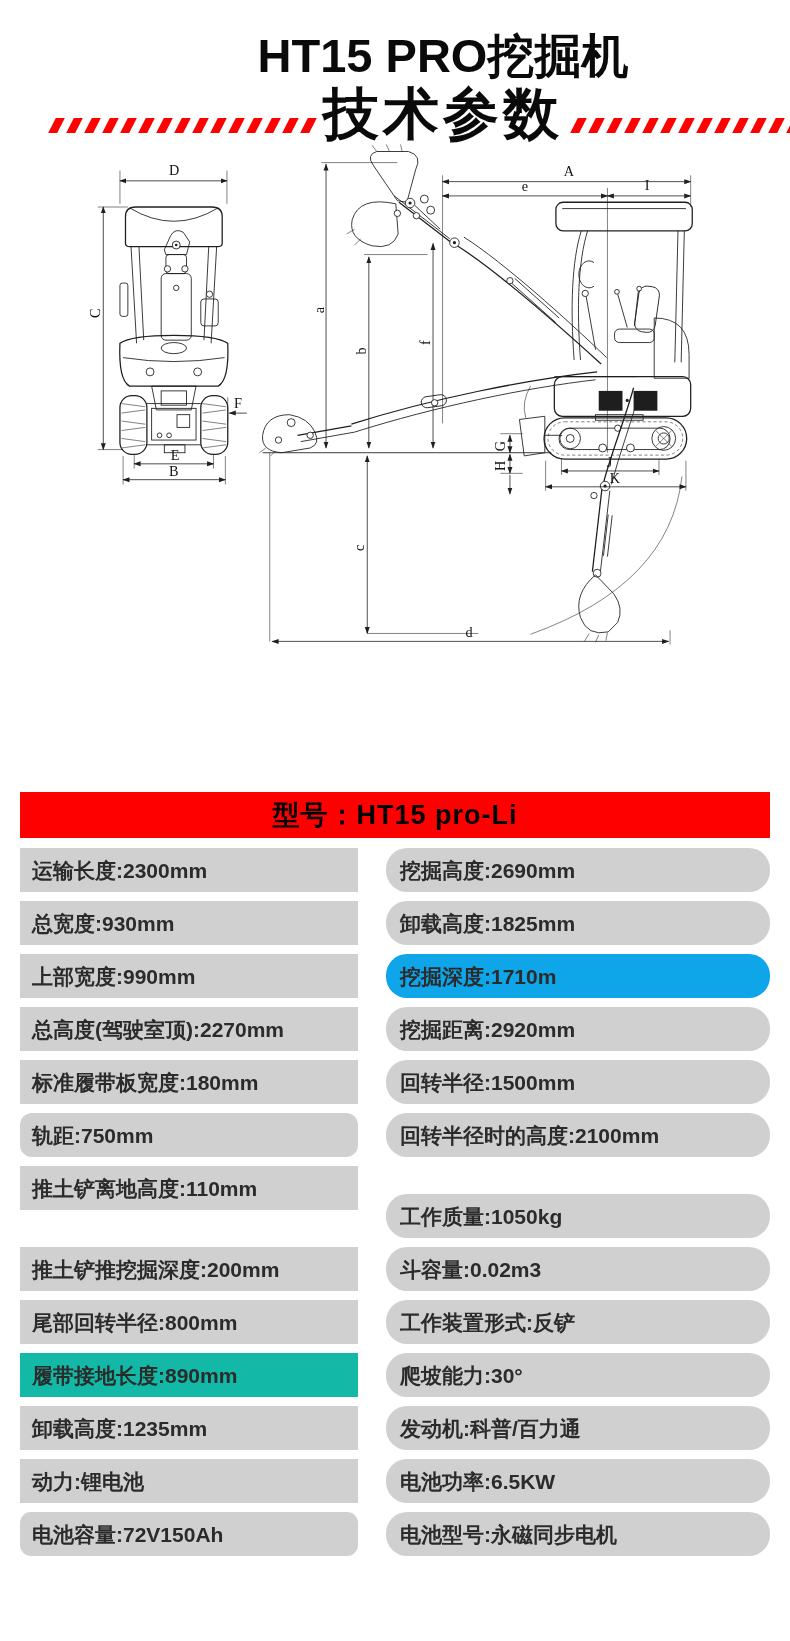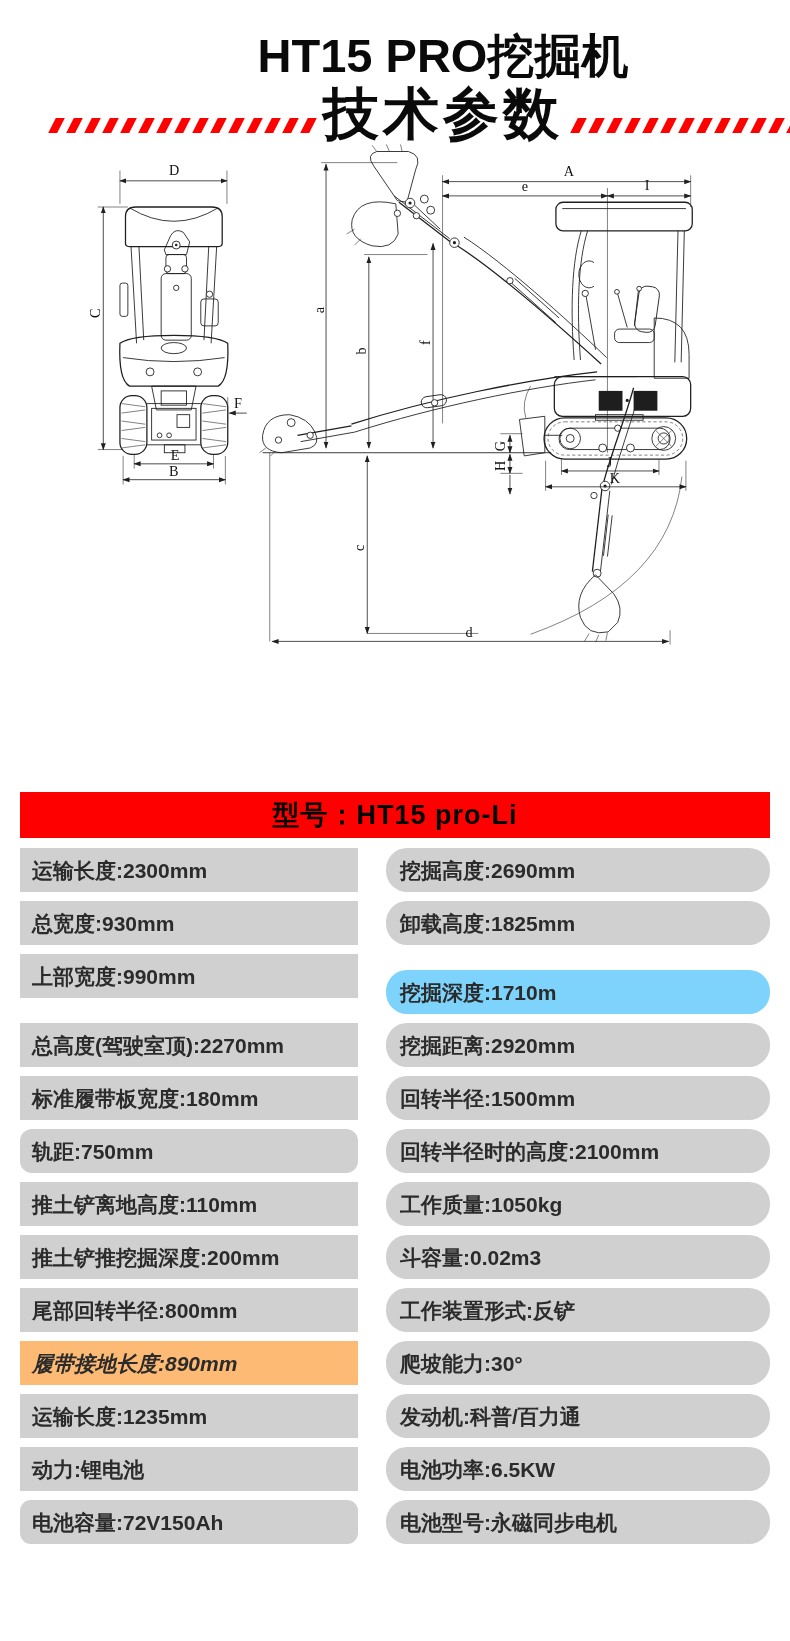--- a/index.html
+++ b/index.html
@@ -350,35 +350,35 @@
 </div>
 
 <div class="spec">
   <div class="spec-header" style="background: rgb(254, 0, 0);">型号：HT15 pro-Li</div>
   <div class="spec-grid">
     <div class="cell left" style="background: rgb(208, 208, 208);">运输长度:2300mm</div>
     <div class="cell right" style="background: rgb(208, 208, 208);">挖掘高度:2690mm</div>
     <div class="cell left" style="background: rgb(208, 208, 208);">总宽度:930mm</div>
     <div class="cell right" style="background: rgb(208, 208, 208);">卸载高度:1825mm</div>
     <div class="cell left" style="background: rgb(208, 208, 208);">上部宽度:990mm</div>
-    <div class="cell right" style="background: #7dd3fc; margin-top: 16px;">挖掘深度:1710m</div>
+    <div class="cell right" style="background: #0ea5e9;">挖掘深度:1710m</div>
     <div class="cell left" style="background: rgb(208, 208, 208);">总高度(驾驶室顶):2270mm</div>
     <div class="cell right" style="background: rgb(208, 208, 208);">挖掘距离:2920mm</div>
     <div class="cell left" style="background: rgb(208, 208, 208);">标准履带板宽度:180mm</div>
     <div class="cell right" style="background: rgb(208, 208, 208);">回转半径:1500mm</div>
     <div class="cell left" style="background: rgb(208, 208, 208); border-radius: 12px;">轨距:750mm</div>
     <div class="cell right" style="background: rgb(208, 208, 208);">回转半径时的高度:2100mm</div>
     <div class="cell left" style="background: rgb(208, 208, 208);">推土铲离地高度:110mm</div>
-    <div class="cell right" style="background: rgb(208, 208, 208);">工作质量:1050kg</div>
+    <div class="cell right" style="background: rgb(208, 208, 208); margin-top: 28px;">工作质量:1050kg</div>
     <div class="cell left" style="background: rgb(208, 208, 208);">推土铲推挖掘深度:200mm</div>
     <div class="cell right" style="background: rgb(208, 208, 208);">斗容量:0.02m3</div>
     <div class="cell left" style="background: rgb(208, 208, 208);">尾部回转半径:800mm</div>
     <div class="cell right" style="background: rgb(208, 208, 208);">工作装置形式:反铲</div>
-    <div class="cell left" style="background: #fdba74; font-style: italic;">履带接地长度:890mm</div>
+    <div class="cell left" style="background: #14b8a6;">履带接地长度:890mm</div>
     <div class="cell right" style="background: rgb(208, 208, 208);">爬坡能力:30°</div>
-    <div class="cell left" style="background: rgb(208, 208, 208);">运输长度:1235mm</div>
+    <div class="cell left" style="background: rgb(208, 208, 208);">卸载高度:1235mm</div>
     <div class="cell right" style="background: rgb(208, 208, 208);">发动机:科普/百力通</div>
     <div class="cell left" style="background: rgb(208, 208, 208);">动力:锂电池</div>
     <div class="cell right" style="background: rgb(208, 208, 208);">电池功率:6.5KW</div>
     <div class="cell left" style="background: rgb(208, 208, 208); border-radius: 11px;">电池容量:72V150Ah</div>
     <div class="cell right" style="background: rgb(208, 208, 208);">电池型号:永磁同步电机</div>
   </div>
 </div>
 
 </body></html>

